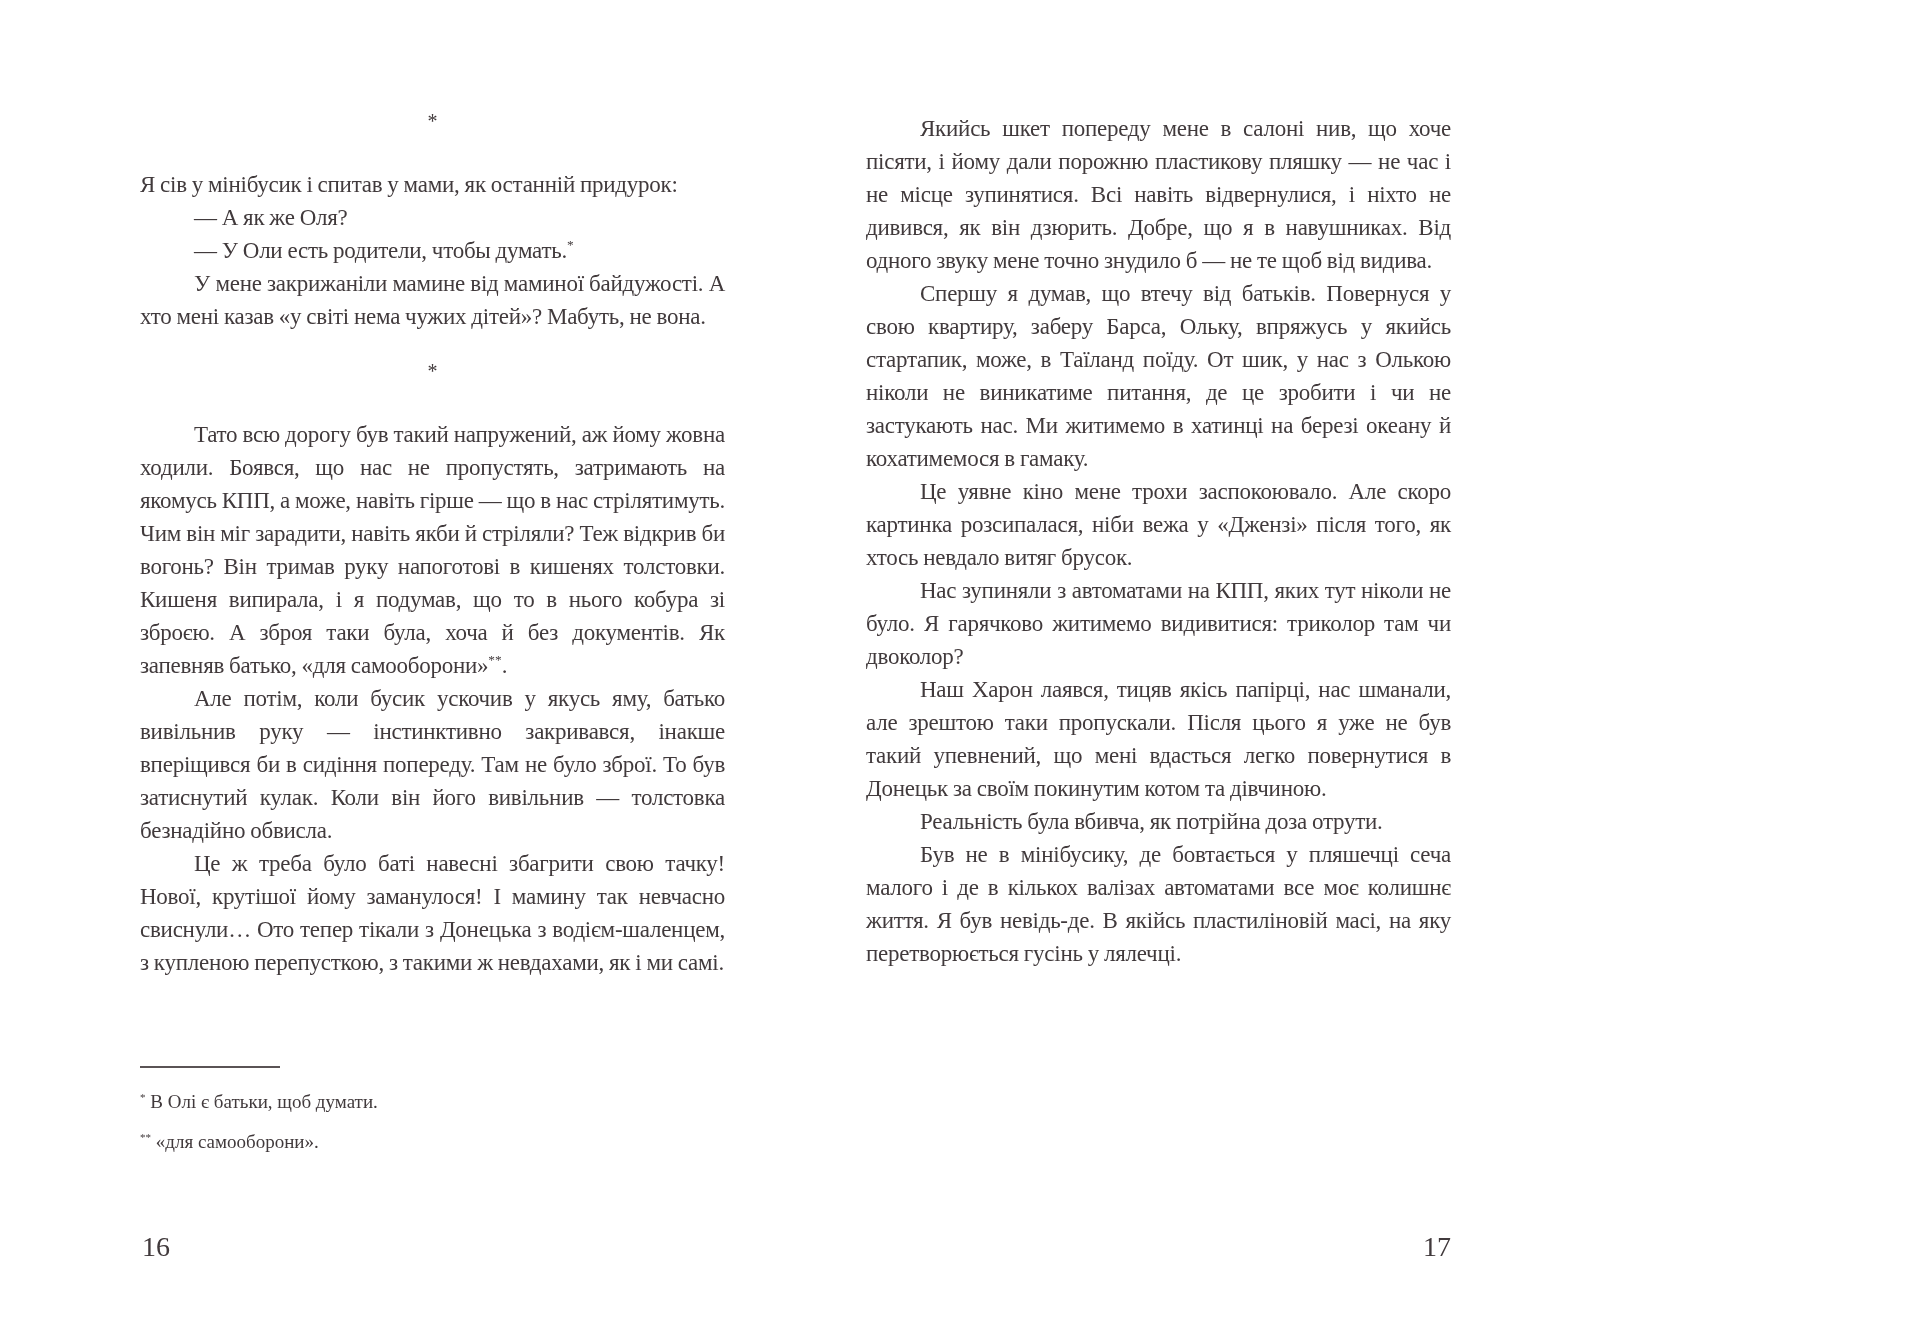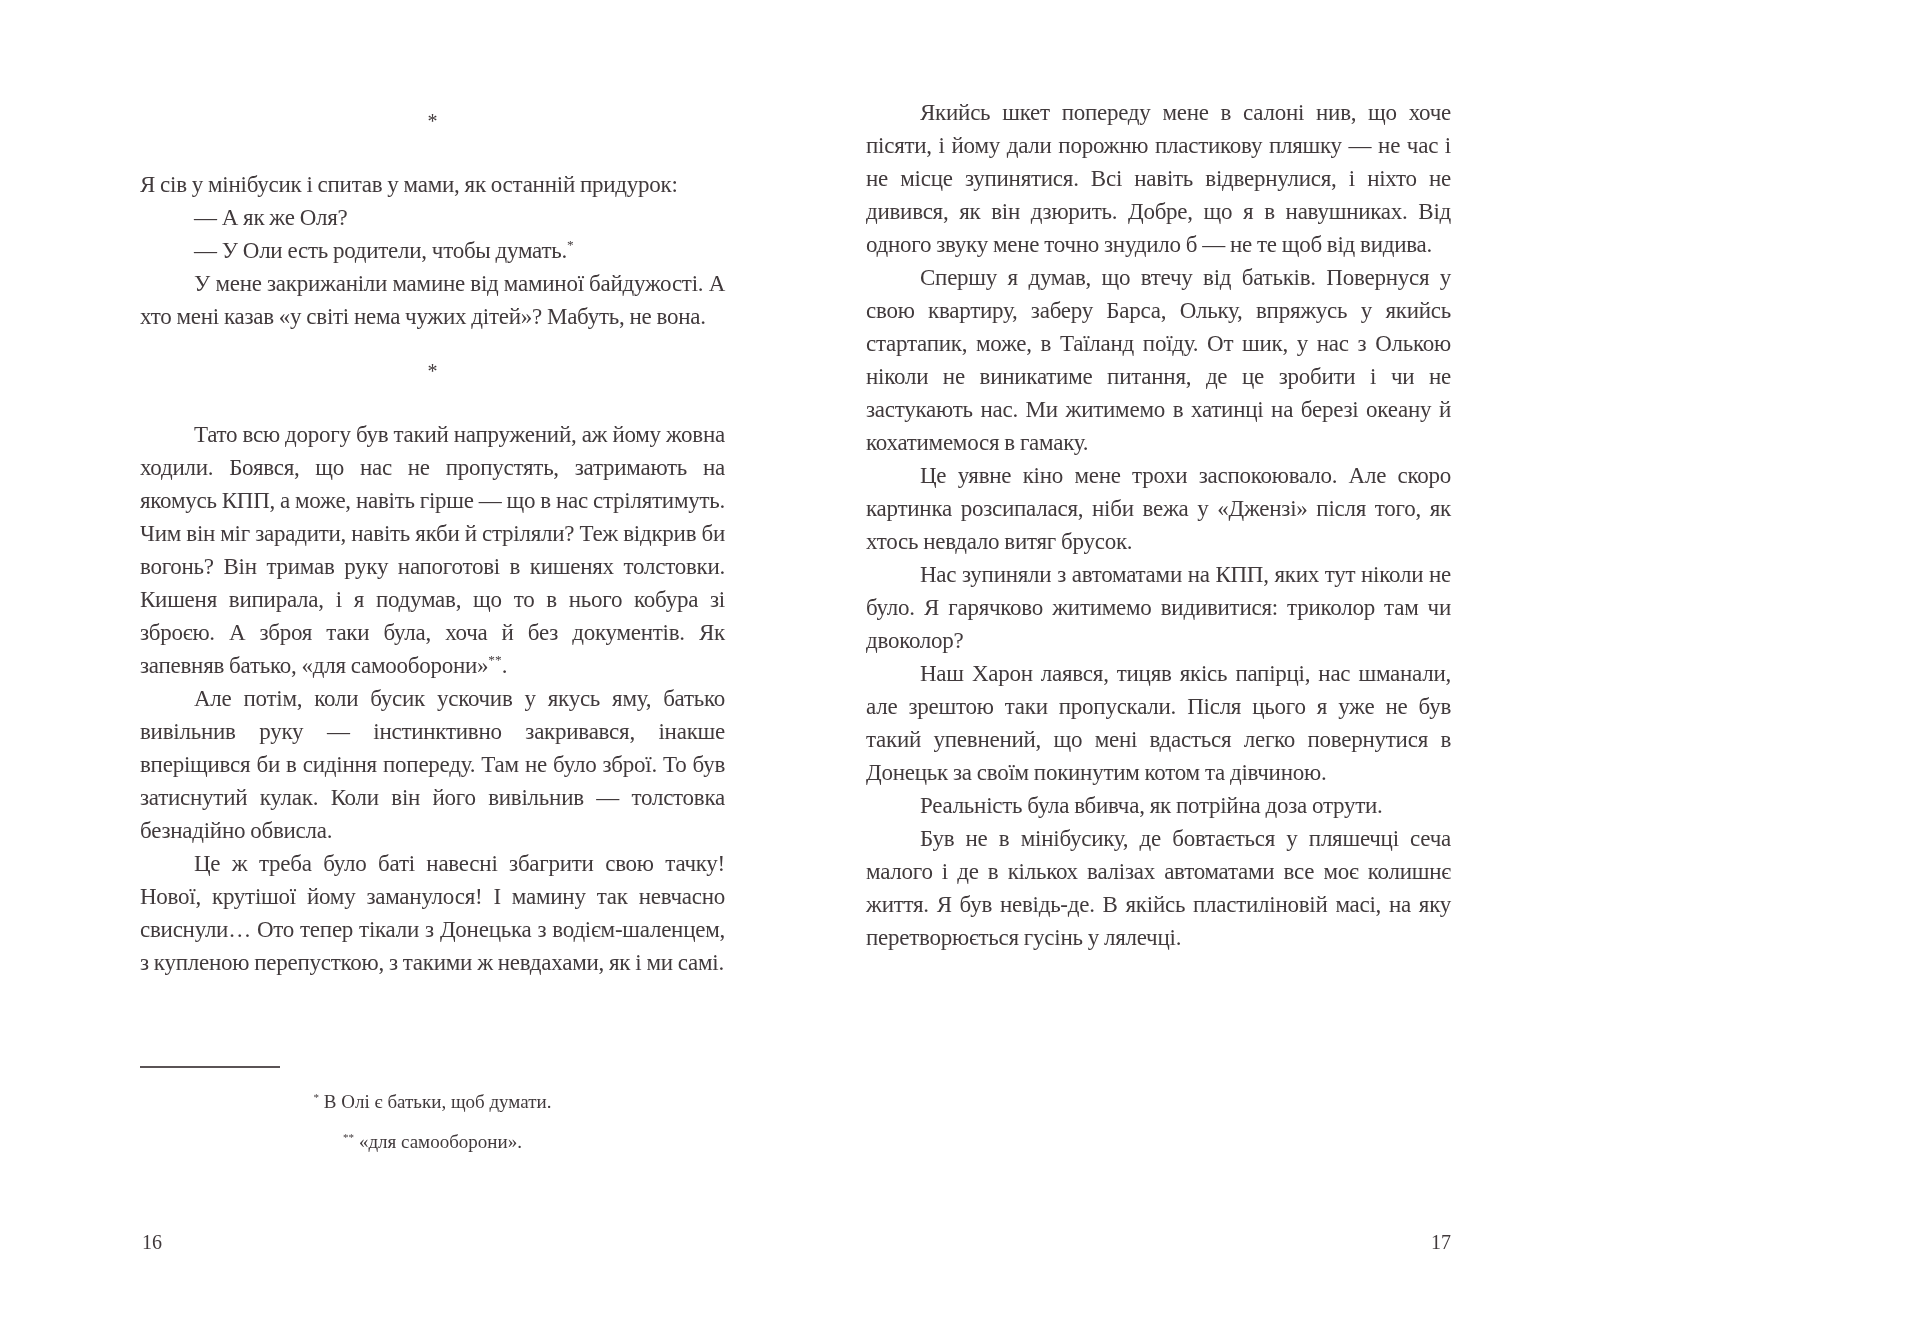--- a/index.html
+++ b/index.html
@@ -15,21 +15,21 @@
   }
   .book-spread { position: absolute; inset: 0; background: #ffffff; }
   .text-flow {
     position: absolute;
     font-size: 23px;
     line-height: 33px;
     letter-spacing: -0.25px;
     word-spacing: -0.5px;
   }
   #left-flow  { left: 140px; top: 105px; width: 585px; }
-  #right-flow { left: 866px; top: 96px; width: 585px; }
+  #right-flow { left: 866px; top: 112px; width: 585px; }
   .para {
     margin: 0;
     text-align: justify;
   }
   .para.indent { text-indent: 54px; }
   .sep {
     text-align: center;
     font-size: 20px;
     line-height: 33px;
     margin: 22px 0 30px 0;
@@ -47,26 +47,26 @@
   .footnote-rule {
     width: 140px;
     border: none;
     border-top: 2px solid #5a5355;
     margin: 0 0 20px 0;
   }
   .footnote {
     margin: 0 0 13px 0;
     font-size: 19px;
     line-height: 27px;
-    text-align: center;
+    text-align: left;
   }
   .page-number {
     position: absolute;
     top: 1231px;
-    font-size: 20px;
+    font-size: 28px;
     color: #413a3c;
   }
   #page-num-left { left: 142px; }
   #page-num-right { left: 866px; width: 585px; text-align: right; }
 </style>
 </head>
 <body>
 
 <div class="book-spread">
 

